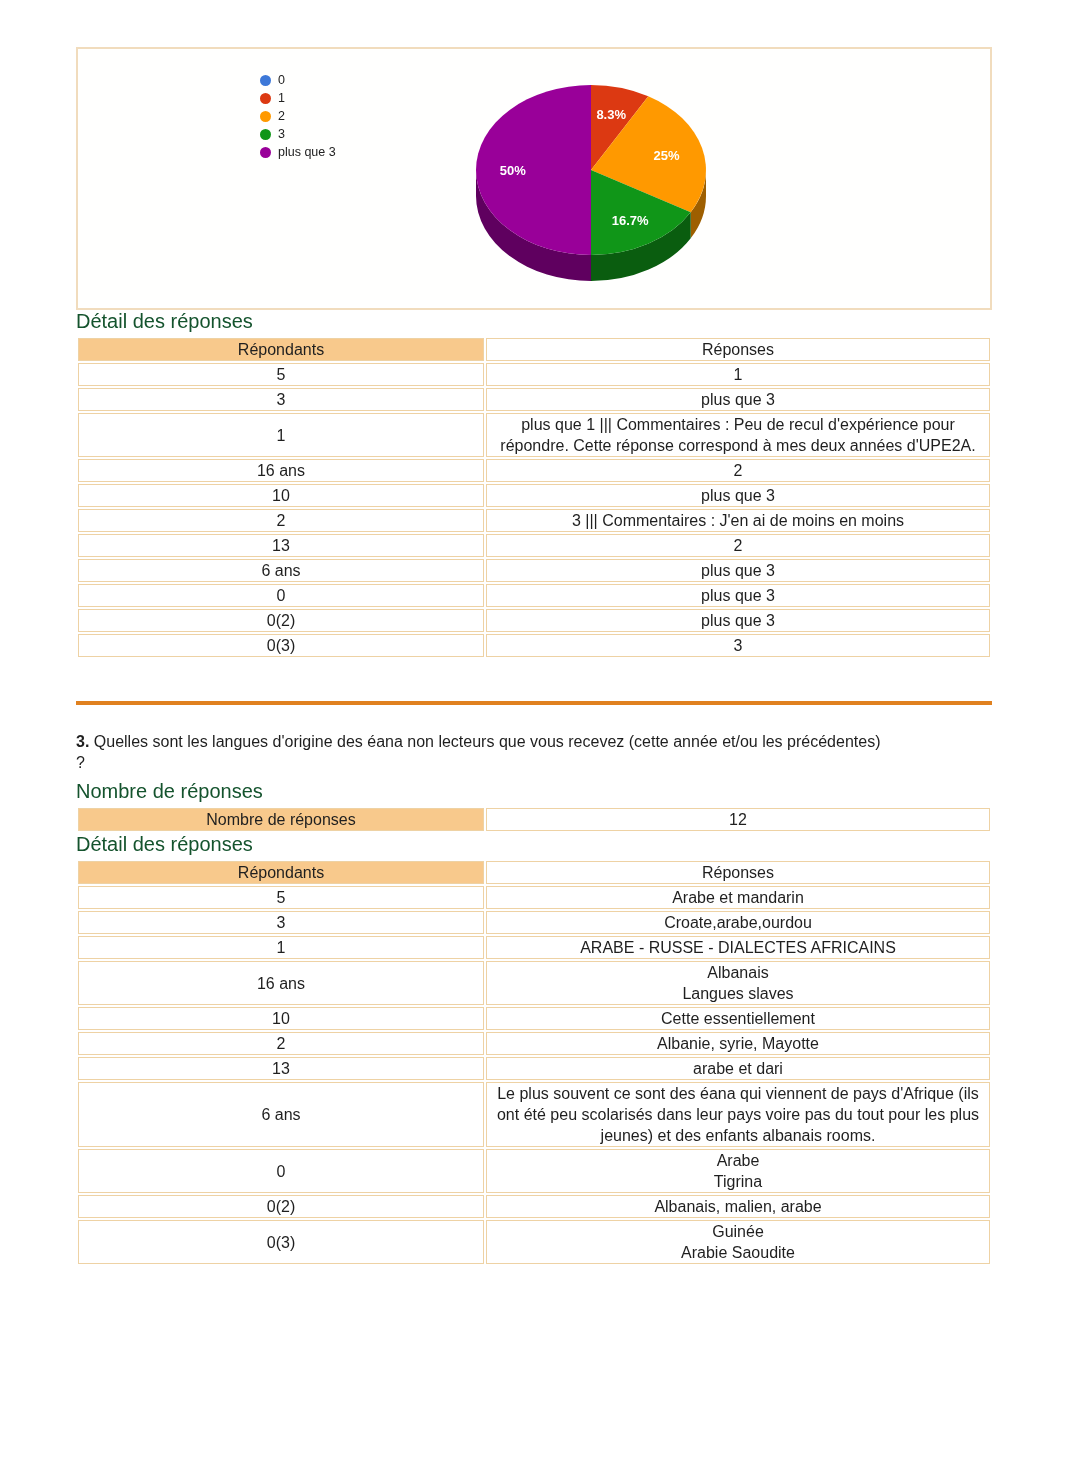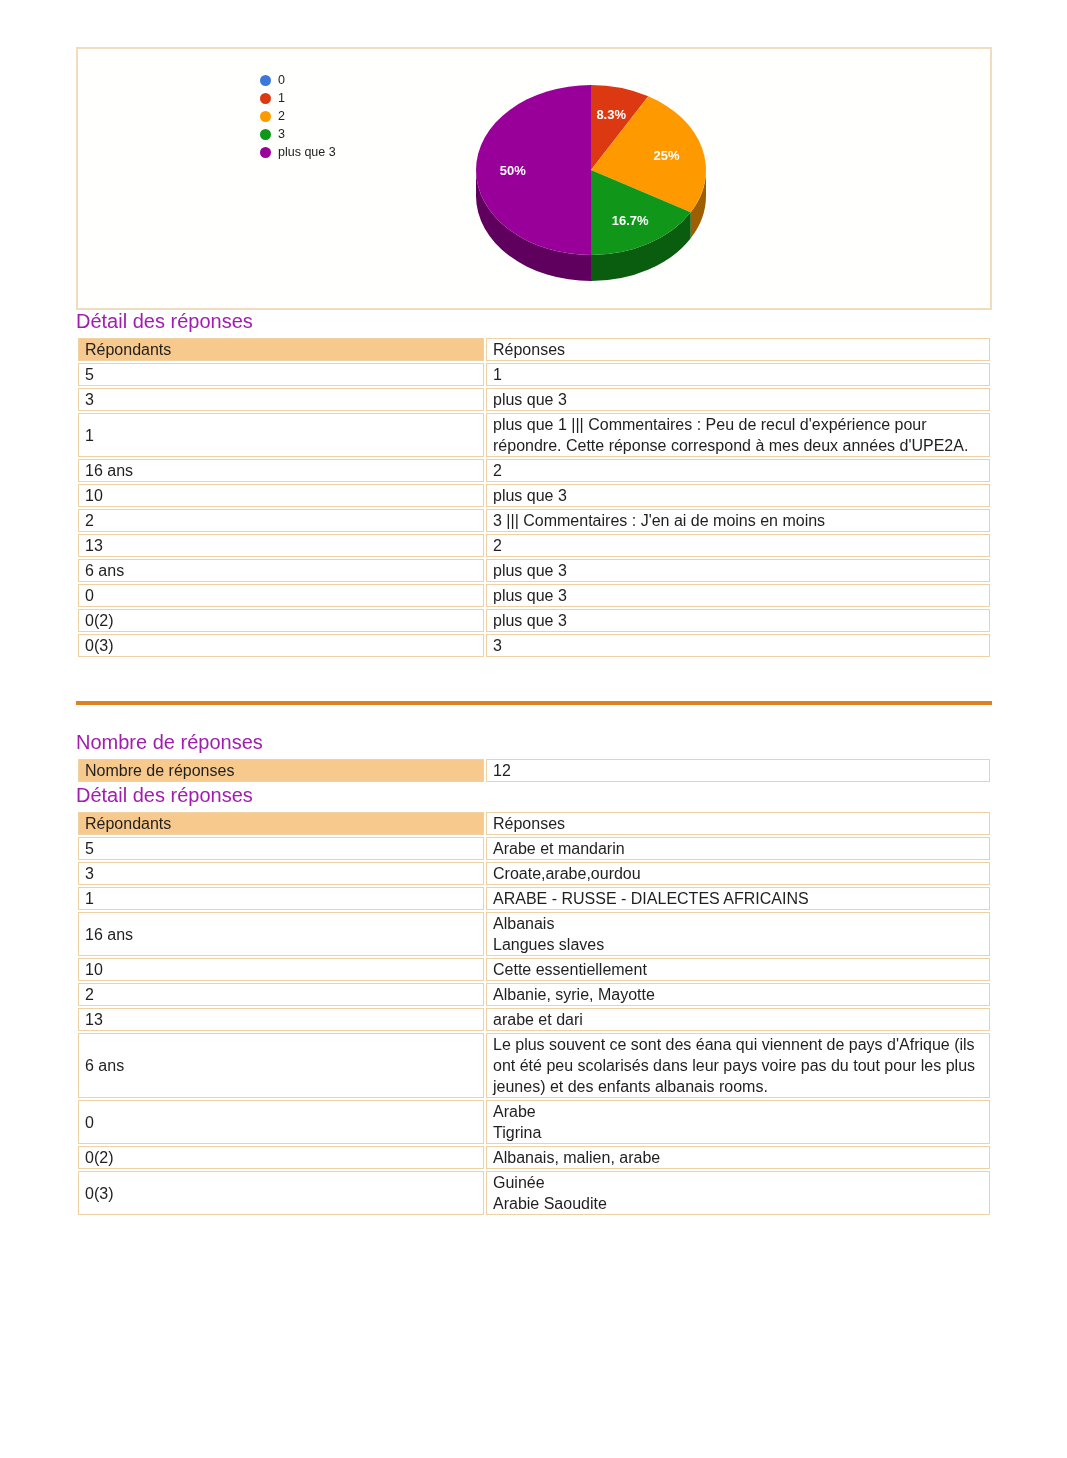--- a/index.html
+++ b/index.html
@@ -21,31 +21,31 @@
   }
   .legend { position: absolute; left: 182px; top: 26px; display: flex; flex-direction: column; gap: 7px; }
   .legend-item { display: flex; align-items: center; gap: 7px; height: 11px; }
   .dot { width: 11px; height: 11px; border-radius: 50%; flex: 0 0 11px; }
   .legend-label { font-size: 12.5px; color: #222; line-height: 11px; }
   .pie-svg { position: absolute; left: 390px; top: 28px; }
   .pie-label { fill: #ffffff; font-size: 13px; font-weight: bold; font-family: "Liberation Sans", sans-serif; }
 
   
   h2.blue-h {
-    color: #a21caf; font-size: 20px; font-weight: normal;
+    color: #14532d; font-size: 20px; font-weight: normal;
     line-height: 22px; margin: 0 0 4px 0;
   }
   .mt-30 { margin-top: 30px; }
   .mt-22 { margin-top: 22px; }
 
   
   table.rpt { border-collapse: separate; border-spacing: 2px; width: 916px; table-layout: fixed; }
   table.rpt th, table.rpt td {
     border: 1px solid #eed2a4;
-    font-size: 16px; font-weight: normal; text-align: left;
+    font-size: 16px; font-weight: normal; text-align: center;
     vertical-align: middle; padding: 0 6px; line-height: 21px;
     white-space: pre-line; overflow-wrap: break-word;
   }
   .col-label { width: 406px; }
   th.hl, td.hl { background: #f8c98c; }
 
   
   .divider { height: 4px; background: #e0811f; margin: 42px 0 26px 0; }
   .question { font-size: 16px; line-height: 21px; margin: 0 0 7px 0; white-space: pre-line; }
 </style>
@@ -141,20 +141,22 @@
         </tr>
         <tr>
           <td class="col-label">0(3)</td>
           <td>3</td>
         </tr>
       </tbody>
     </table>
 
   <div class="divider"></div>
 
+  <p class="question"><strong>3.</strong><span> Quelles sont les langues d'origine des éana non lecteurs que vous recevez (cette année et/ou les précédentes)
+?</span></p>
 
   <h2 class="blue-h">Nombre de réponses</h2>
   <table class="rpt">
       <tbody>
         <tr>
           <td class="hl col-label">Nombre de réponses</td>
           <td>12</td>
         </tr>
       </tbody>
     </table>

